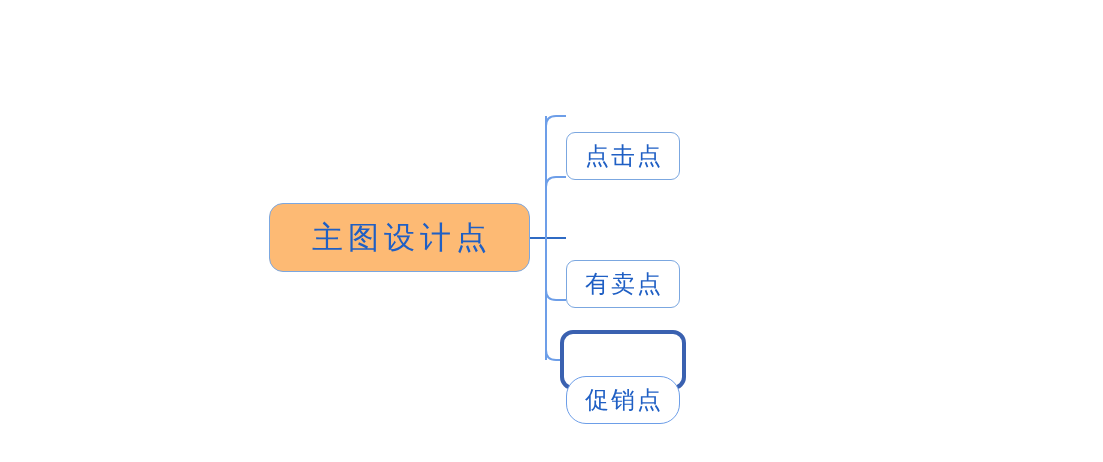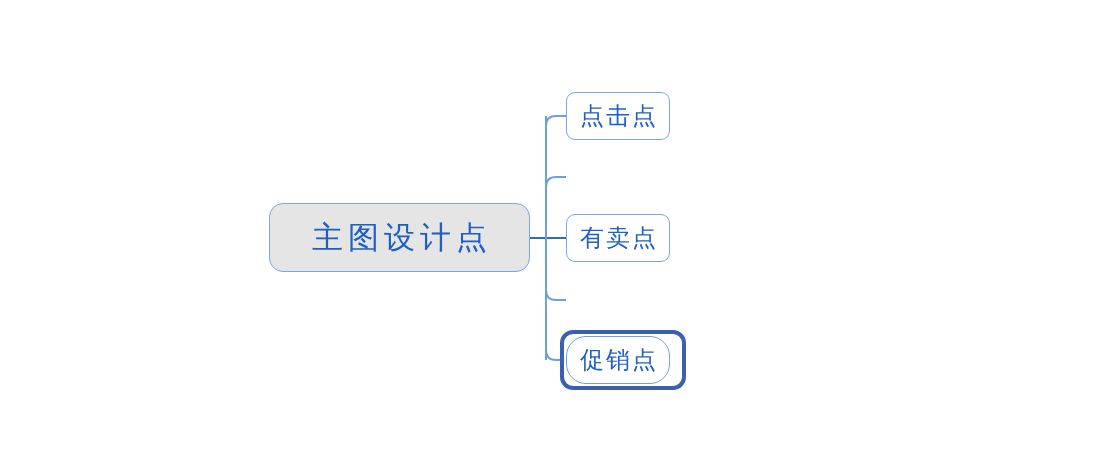--- a/index.html
+++ b/index.html
@@ -35,47 +35,48 @@
   
   .root-node {
     position: absolute;
     left: 269px;
     top: 203px;
     width: 261px;
     height: 69px;
     box-sizing: border-box;
     border: 1.6px solid #7BA7E0;
     border-radius: 14px;
-    background: #e5e5e5;
+    background: #fdba74;
     display: flex;
     align-items: center;
     justify-content: center;
   }
   .root-label {
     color: #1F5FC4;
     font-size: 31px;
     letter-spacing: 5px;
     text-indent: 5px;
     line-height: 1;
     white-space: nowrap;
   }
 
   
   .child-node {
     position: absolute;
     left: 566px;
-    width: 104px;
+    width: 114px;
     height: 48px;
     box-sizing: border-box;
     border: 1.6px solid #7BA7E0;
     border-radius: 9px;
     background: #ffffff;
     display: flex;
     align-items: center;
     justify-content: center;
+    margin-top: 40px;
   }
   .child-label {
     color: #1F5FC4;
     font-size: 24px;
     letter-spacing: 2px;
     text-indent: 2px;
     line-height: 1;
     white-space: nowrap;
   }
 
@@ -119,21 +120,21 @@
 
   <div class="root-node">
     <span class="root-label">主图设计点</span>
   </div>
 
   <div class="child-node" style="top:92px;">
     <span class="child-label">点击点</span>
   </div>
 
 
-  <div class="child-node" style="top:214px;">
+  <div class="child-node" style="top:220px;">
     <span class="child-label">有卖点</span>
   </div>
 
 
   <div class="selection-ring"></div>
   <div class="child-node selected" style="top:336px;border-radius:20px;">
     <span class="child-label">促销点</span>
   </div>
 
 </div>

